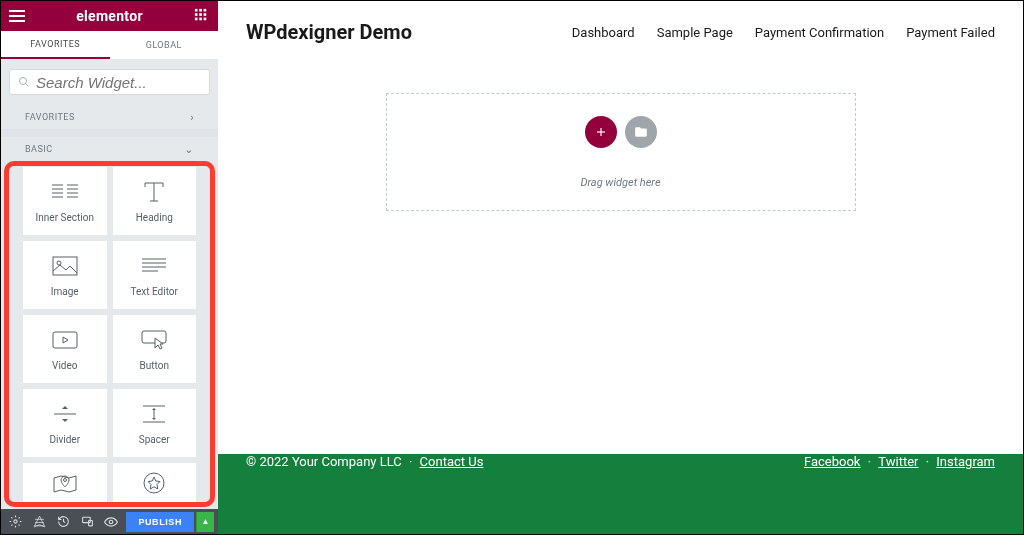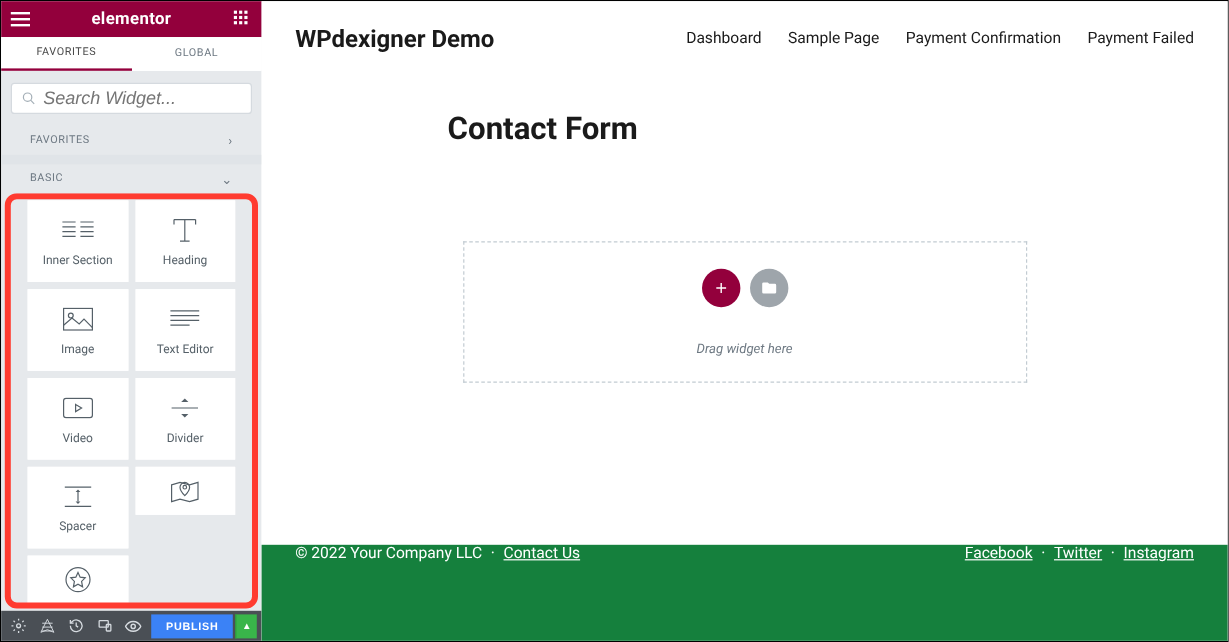--- a/index.html
+++ b/index.html
@@ -177,20 +177,29 @@
         <div class="widget">
           <div class="wicon">
             <svg width="26" height="18" viewBox="0 0 26 18" fill="none" stroke="#556068" stroke-width="1">
                 <rect x="1" y="1" width="24" height="16" rx="2"></rect>
                 <path d="M11 6 L16 9 L11 12 Z"></path>
               </svg>
           </div>
           <div class="wlabel">Video</div>
         </div>
 
+        <div class="widget">
+          <div class="wicon">
+            <svg width="26" height="20" viewBox="0 0 26 20" fill="none" stroke="#556068" stroke-width="1">
+                <rect x="1" y="1" width="24" height="12" rx="2"></rect>
+                <path d="M14 8 L14 18 L17 15 L19 19 L21 18 L19 14 L22 14 Z" fill="#fff"></path>
+              </svg>
+          </div>
+          <div class="wlabel">Button</div>
+        </div>
 
         <div class="widget">
           <div class="wicon">
             <svg width="26" height="18" viewBox="0 0 26 18" fill="none" stroke="#556068" stroke-width="1">
                 <path d="M13 1 L10 4 L16 4 Z" fill="#556068" stroke="none"></path>
                 <line x1="2" y1="9" x2="24" y2="9"></line>
                 <path d="M13 17 L10 14 L16 14 Z" fill="#556068" stroke="none"></path>
               </svg>
           </div>
           <div class="wlabel">Divider</div>
@@ -275,21 +284,20 @@
       <div class="site-title">WPdexigner Demo</div>
       <nav class="site-nav">
         <a>Dashboard</a>
         <a>Sample Page</a>
         <a>Payment Confirmation</a>
         <a>Payment Failed</a>
       </nav>
     </header>
 
     <div class="page-body">
-      <h1 class="page-title">Contact Form</h1>
 
       <div class="dropzone">
         <div class="dz-buttons">
           <div class="dz-btn dz-add">
             <svg width="14" height="14" viewBox="0 0 24 24" stroke="#fff" stroke-width="2">
                 <line x1="12" y1="5" x2="12" y2="19"></line>
                 <line x1="5" y1="12" x2="19" y2="12"></line>
               </svg>
           </div>
           <div class="dz-btn dz-tpl">

